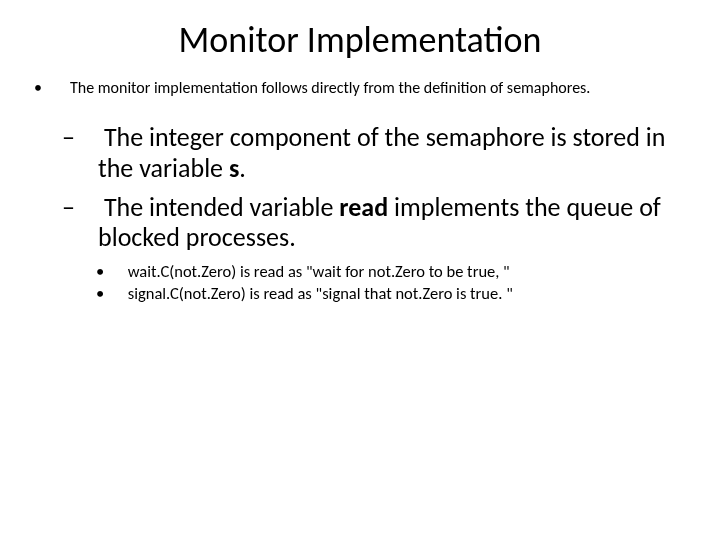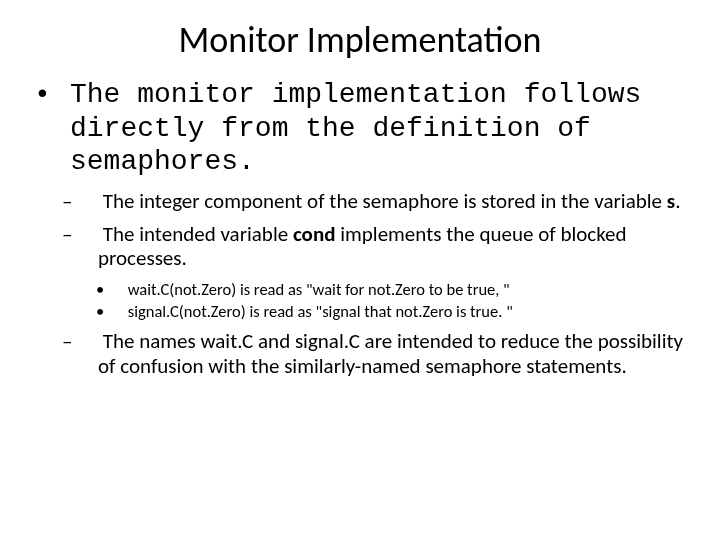--- a/index.html
+++ b/index.html
@@ -1,22 +1,22 @@
 <!DOCTYPE html>
 <html><head>
 <meta charset="utf-8">
 <style>
   * { margin: 0; padding: 0; box-sizing: border-box; }
   html, body { width: 720px; height: 540px; background: #fff; font-family: Calibri, "Segoe UI", Arial, sans-serif; color: #000; }
   .slide { width: 720px; height: 540px; padding: 18px 24px 24px 24px; position: relative; }
   .title { font-size: 36px; font-weight: 400; text-align: center; margin-bottom: 16px; letter-spacing: 0; }
-  .level1 { font-size: 28px; line-height: 1.2; margin-left: 28px; margin-right: 12px; margin-bottom: 10px; text-indent: -18px; padding-left: 18px; font-family: Liberation Mono, monospace; }
+  .level1 { font-size: 16px; line-height: 1.2; margin-left: 28px; margin-right: 12px; margin-bottom: 25px; text-indent: -18px; padding-left: 18px; }
   .level1::before { content: "•"; display: inline-block; width: 18px; }
   .level2-wrap { margin-left: 56px; margin-right: 12px; }
-  .level2 { font-size: 21px; line-height: 1.18; margin-bottom: 8px; text-indent: -18px; padding-left: 18px; }
+  .level2 { font-size: 26px; line-height: 1.18; margin-bottom: 8px; text-indent: -18px; padding-left: 18px; }
   .level2::before { content: "–"; display: inline-block; width: 18px; }
   .level3-wrap { margin-left: 30px; margin-bottom: 8px; }
   .level3 { font-size: 16.5px; line-height: 1.22; margin-bottom: 2px; text-indent: -14px; padding-left: 14px; }
   .level3::before { content: "•"; display: inline-block; width: 14px; }
   .b { font-weight: 700; }
 </style>
 </head>
 <body>
 
 <div class="slide">
@@ -25,26 +25,25 @@
 
   <div class="level1">The monitor implementation follows directly from the definition of semaphores.</div>
 
   <div class="level2-wrap">
 
     <div class="level2">
       <span> The integer component of the semaphore is stored in the variable </span><span class="b">s</span><span>.</span>
     </div>
 
     <div class="level2">
-      <span> The intended variable </span><span class="b">cond</span><span> implements the queue of blocked processes.</span>
+      <span> The intended variable </span><span class="b">read</span><span> implements the queue of blocked processes.</span>
     </div>
 
 
     <div class="level3-wrap">
       <div class="level3"> wait.C(not.Zero) is read as "wait for not.Zero to be true, "</div>
       <div class="level3"> signal.C(not.Zero) is read as "signal that not.Zero is true. "</div>
     </div>
 
-    <div class="level2"> The names wait.C and signal.C are intended to reduce the possibility of confusion with the similarly-named semaphore statements.</div>
 
   </div>
 
 </div>
 
 </body></html>

